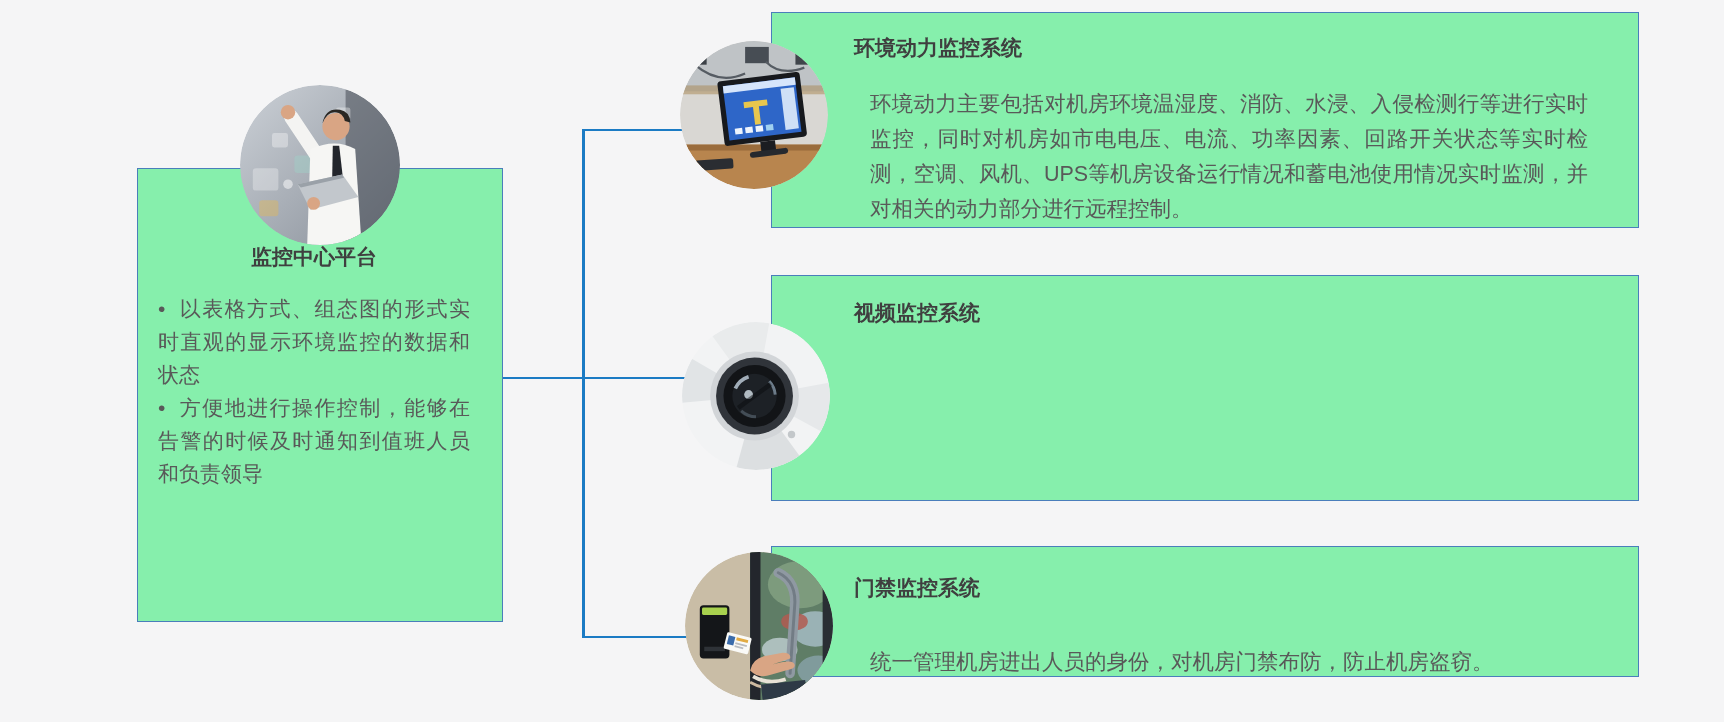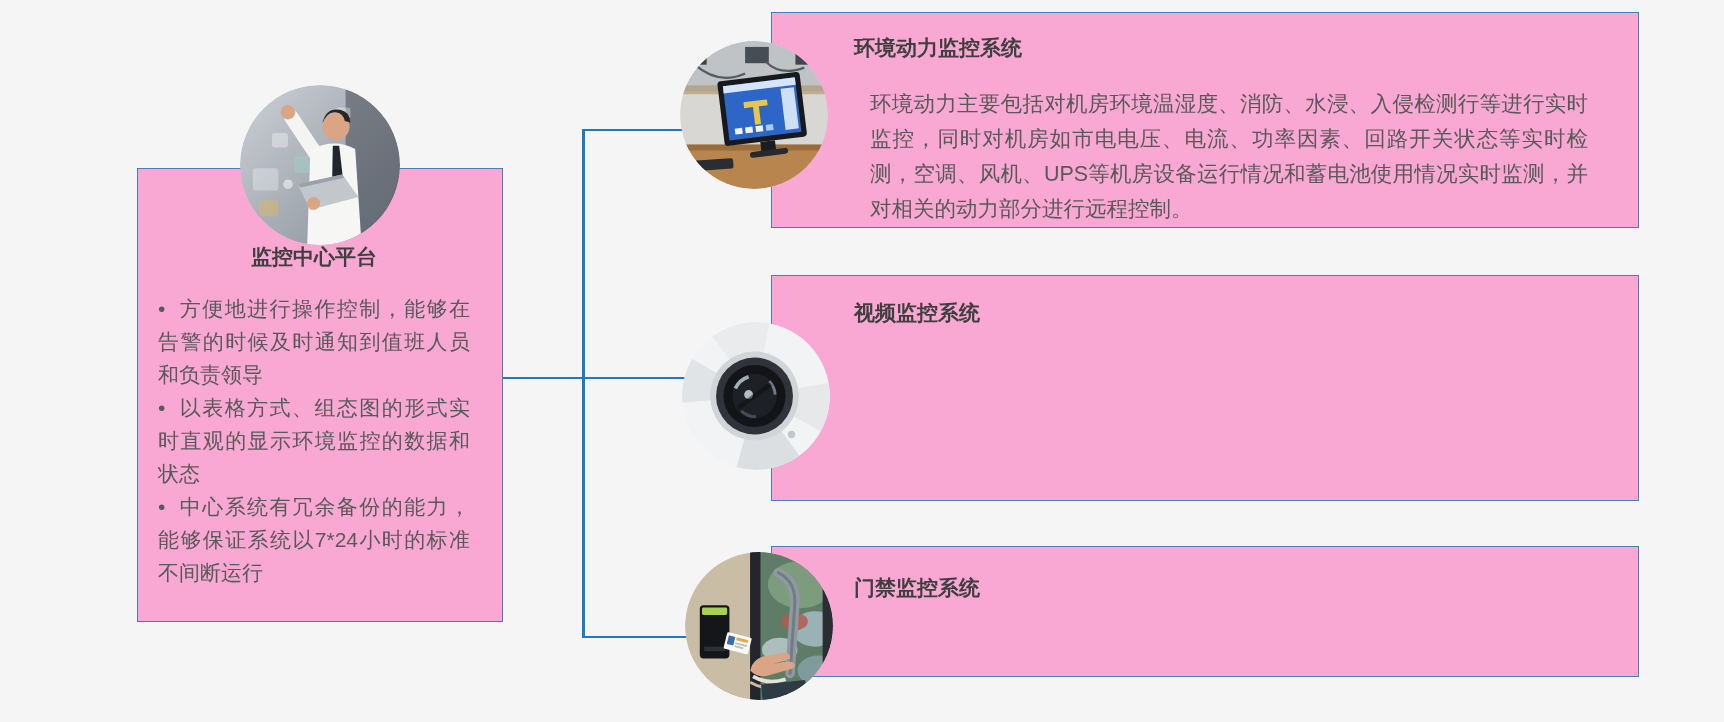--- a/index.html
+++ b/index.html
@@ -7,21 +7,21 @@
     position:relative;width:1724px;height:722px;background:#f5f5f6;
     font-family:"Liberation Sans","DejaVu Sans",sans-serif;overflow:hidden;
   }
   
   .conn{position:absolute;background:#1b7bc4;z-index:1;}
   .conn-trunk{left:582px;top:129px;width:3px;height:509px;}
   .conn-top  {left:583px;top:129px;width:102px;height:2px;}
   .conn-mid  {left:503px;top:377px;width:182px;height:2px;}
   .conn-bot  {left:583px;top:636px;width:104px;height:2px;}
   
-  .box{position:absolute;background:#f9a8d4;border:1.5px solid #4a7ebb;box-sizing:border-box;z-index:2;overflow:hidden;}
+  .box{position:absolute;background:#86efac;border:1.5px solid #4a7ebb;box-sizing:border-box;z-index:2;overflow:hidden;}
   .center-box{left:137px;top:168px;width:366px;height:454px;padding:75px 32px 0 20px;}
   .c-title{margin:0 0 22px;font-size:21px;line-height:26px;font-weight:bold;color:#3f3f3f;text-align:center;}
   .bullets{list-style:none;margin:0;padding:0;font-size:21px;line-height:33px;color:#595959;text-align:justify;}
   .blt{margin-right:13px;}
   .card{left:771px;width:868px;}
   .k-title{margin:0;font-size:21px;line-height:26px;font-weight:bold;color:#3f3f3f;}
   .k-body{margin:16px;font-size:21.5px;line-height:35px;color:#595959;text-align:justify;}
   .card1{top:12px;height:216px;padding:22px 34px 0 82px;}
   .card1 .k-title{margin-bottom:26px;}
   .card2{top:275px;height:226px;padding:24px 34px 0 82px;}
@@ -42,23 +42,22 @@
 <div class="canvas">
 
   <div class="conn conn-trunk"></div>
   <div class="conn conn-top"></div>
   <div class="conn conn-mid"></div>
   <div class="conn conn-bot"></div>
 
   <section class="box center-box">
     <h2 class="c-title">监控中心平台</h2>
     <ul class="bullets">
+      <li><span class="blt">•</span><span>以表格方式、组态图的形式实时直观的显示环境监控的数据和状态</span></li>
       <li><span class="blt">•</span><span>方便地进行操作控制，能够在告警的时候及时通知到值班人员和负责领导</span></li>
-      <li><span class="blt">•</span><span>以表格方式、组态图的形式实时直观的显示环境监控的数据和状态</span></li>
-      <li><span class="blt">•</span><span>中心系统有冗余备份的能力，能够保证系统以7*24小时的标准不间断运行</span></li>
     </ul>
   </section>
 
   <div class="photo center-photo">
     <svg viewBox="0 0 100 100">
       <defs>
         <clipPath id="c1">
             <circle cx="50" cy="50" r="50"></circle>
           </clipPath>
         <linearGradient id="g1" x1="0" y1="0" x2="1" y2="1">
@@ -154,20 +153,21 @@
         <path d="M40 60 a15 15 0 0 0 10 4" stroke="#5d6b77" stroke-width="2" fill="none" opacity="0.6"></path>
         <circle cx="45" cy="49" r="3" fill="#d7e2ea" opacity="0.8"></circle>
         <path d="M38 58 L60 42" stroke="#0a0c0e" stroke-width="3" opacity="0.5"></path>
         <circle cx="74" cy="76" r="2.5" fill="#c3c7ca"></circle>
       </g>
     </svg>
   </div>
 
   <section class="box card card3">
     <h3 class="k-title">门禁监控系统</h3>
+    <p class="k-body">统一管理机房进出人员的身份，对机房门禁布防，防止机房盗窃。</p>
   </section>
   <div class="photo photo3">
     <svg viewBox="0 0 100 100">
       <defs>
           <clipPath id="c4">
             <circle cx="50" cy="50" r="50"></circle>
           </clipPath>
         </defs>
       <g clip-path="url(#c4)">
         <rect width="100" height="100" fill="#c9bda6"></rect>

